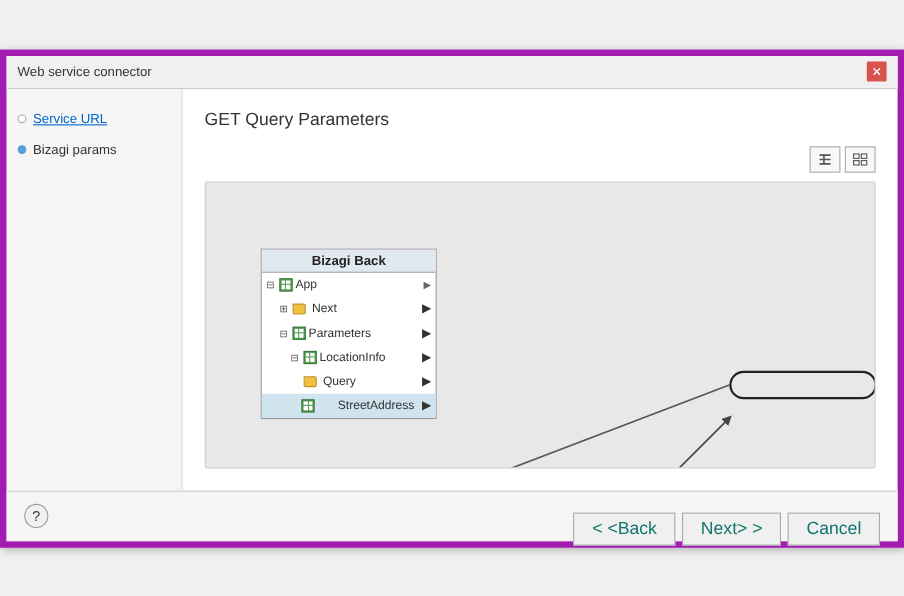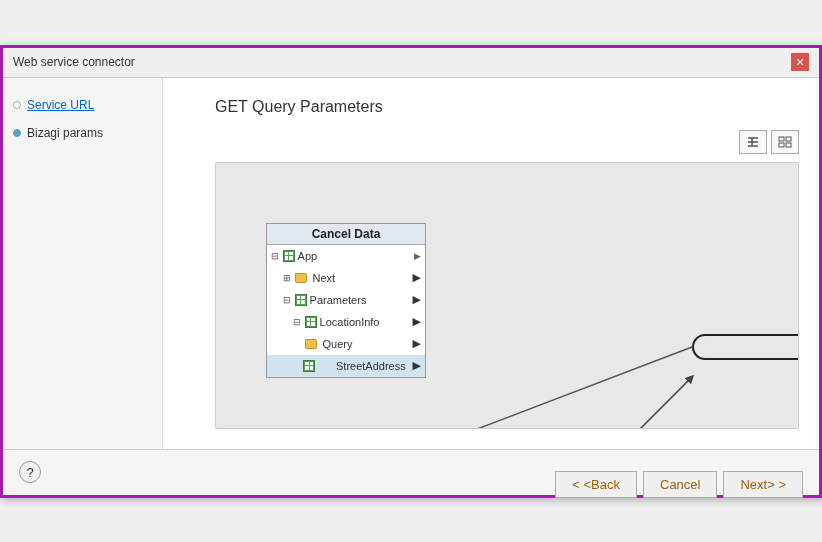--- a/index.html
+++ b/index.html
@@ -9,21 +9,21 @@
       background: #f0f0f0;
       display: flex;
       align-items: center;
       justify-content: center;
       min-height: 100vh;
     }
     .window {
       width: 822px;
       height: 453px;
       background: #fff;
-      border: 3px solid #a21caf;
+      border: 6px solid #a21caf;
       display: flex;
       flex-direction: column;
       box-shadow: 2px 2px 8px rgba(0,0,0,0.3);
     }
     .title-bar {
       background: #f0f0f0;
       border-bottom: 1px solid #ccc;
       padding: 6px 10px;
       display: flex;
       align-items: center;
@@ -44,21 +44,20 @@
       color: white;
       display: flex;
       align-items: center;
       justify-content: center;
       border-radius: 1px;
     }
     .content-area {
       display: flex;
       flex: 1;
       overflow: hidden;
-      gap: 32px;
     }
     .sidebar {
       width: 160px;
       background: #f5f5f5;
       border-right: 1px solid #ddd;
       padding: 20px 10px;
       display: flex;
       flex-direction: column;
       gap: 14px;
     }
@@ -259,22 +258,22 @@
     }
     .nav-buttons {
       display: flex;
       gap: 6px;
     }
     .nav-btn {
       padding: 5px 16px;
       border: 1px solid #aaa;
       background: #f0f0f0;
       cursor: pointer;
-      font-size: 13px;
-      color: #a16207;
+      font-size: 16px;
+      color: #0f766e;
       min-width: 70px;
       margin-top: 24px;
     }
   </style>
 </head>
 <body>
 
 <div class="window">
 
   <div class="title-bar">
@@ -323,21 +322,21 @@
           <svg class="connector-svg">
             <line x1="400" y1="290" x2="475" y2="215" stroke="#444" stroke-width="1.5" marker-end="url(#arrowhead)"></line>
             <defs>
               <marker id="arrowhead" markerWidth="6" markerHeight="6" refX="3" refY="3" orient="auto">
                 <path d="M0,0 L0,6 L6,3 z" fill="#444"></path>
               </marker>
             </defs>
           </svg>
 
           <div class="data-box" style="left: 50px; top: 60px; width: 160px;">
-            <div class="data-box-header">Cancel Data</div>
+            <div class="data-box-header">Bizagi Back</div>
 
             <div class="data-box-row">
               <span class="expand-icon">⊟</span>
               <span class="icon-grid">
                 <span class="icon-grid-inner">
                     <div></div>
                     <div></div>
                     <div></div>
                     <div></div>
                   </span>
@@ -413,17 +412,17 @@
 
         </div>
       </div>
     </div>
   </div>
 
   <div class="bottom-bar">
     <button class="help-btn">?</button>
     <div class="nav-buttons">
       <button class="nav-btn">&lt; &lt;Back</button>
+      <button class="nav-btn">Next&gt; &gt;</button>
       <button class="nav-btn">Cancel</button>
-      <button class="nav-btn">Next&gt; &gt;</button>
     </div>
   </div>
 </div>
 
 </body></html>

